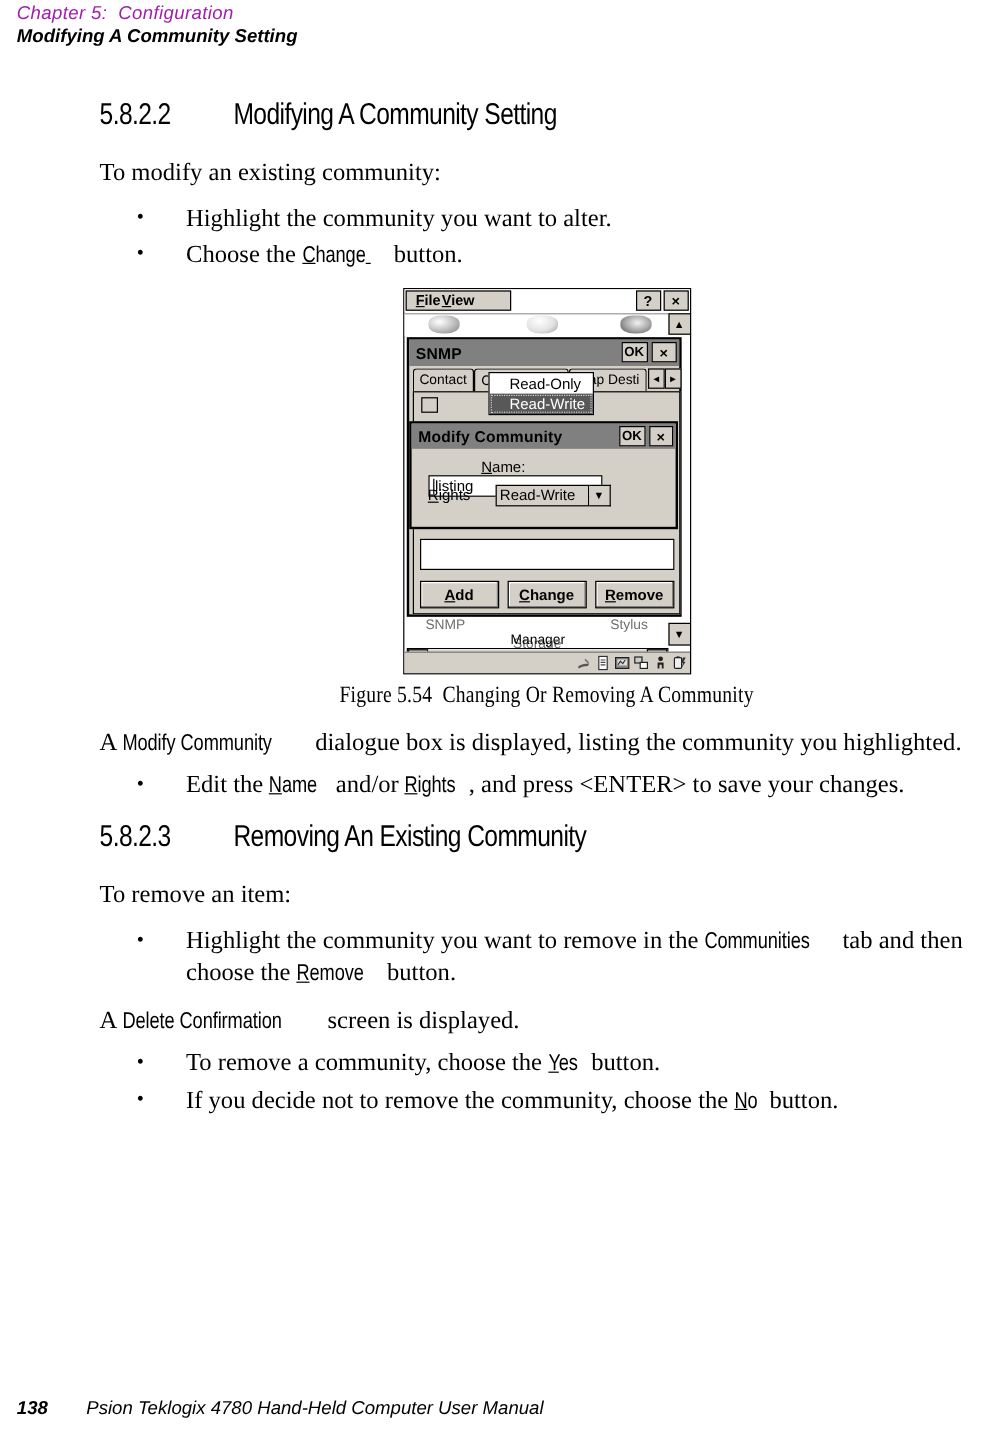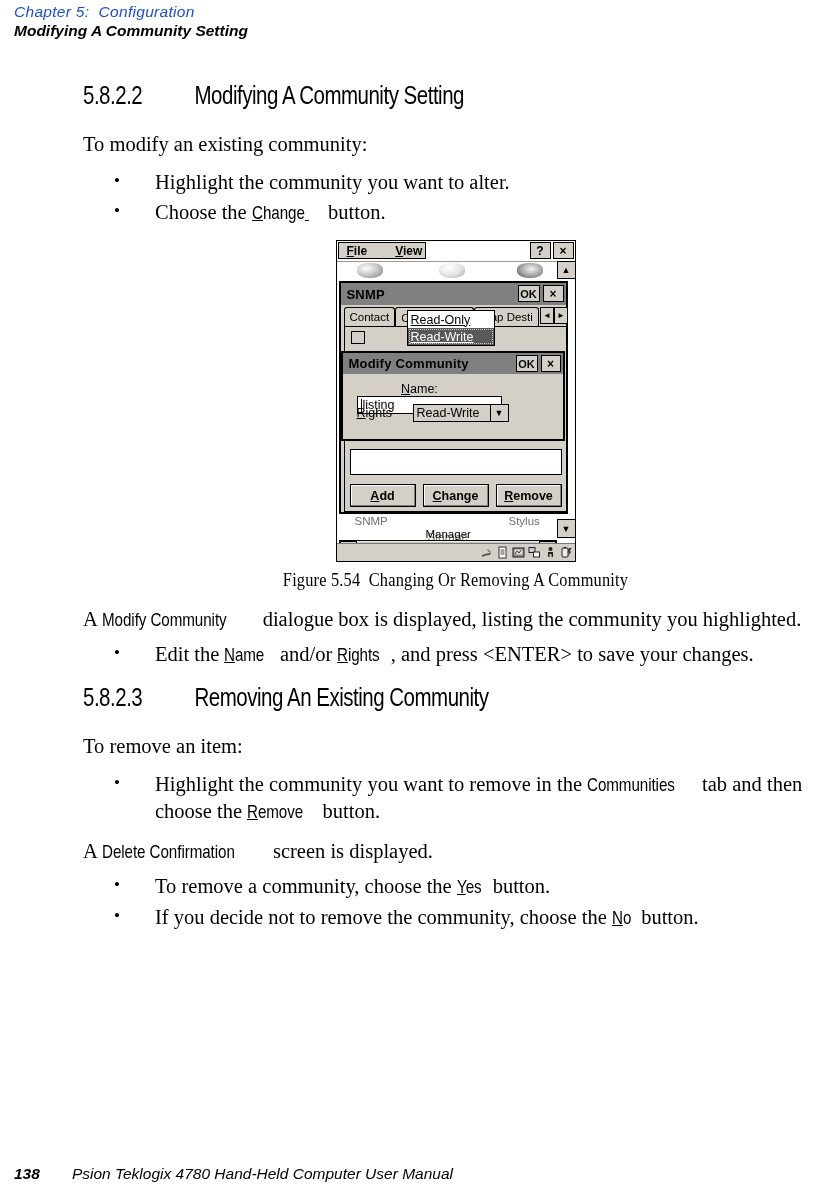--- a/index.html
+++ b/index.html
@@ -22,21 +22,21 @@
     left: 14px;
     top: 2px;
     width: 700px;
   }
   .hdr-chapter {
     font-family: "Liberation Sans", sans-serif;
     font-style: italic;
     font-size: 15.5px;
     letter-spacing: 0.3px;
     line-height: 19px;
-    color: #1d4ed8;
+    color: #a21caf;
     white-space: pre;
   }
   .hdr-title {
     font-family: "Liberation Sans", sans-serif;
     font-style: italic;
     font-weight: bold;
     font-size: 15.5px;
     line-height: 20px;
     color: #000;
     white-space: pre;
@@ -144,21 +144,21 @@
     position: absolute; left: 0; top: 0;
     width: 240px; height: 19px;
     background: #ffffff;
   }
   .dv-menubox {
     position: absolute; left: 1px; top: 1px;
     width: 88px; height: 17px;
     border: 1px solid #000;
     background: #d4d0c8;
     box-sizing: border-box;
-    display: flex; align-items: center; gap: 28px;
+    display: flex; align-items: flex-start; gap: 1px;
     padding-left: 8px;
     font-weight: bold;
     font-size: 12px;
   }
   .dv-menubox span u { text-decoration: underline; }
   .dv-qmark, .dv-close-top {
     position: absolute; top: 1px;
     width: 21px; height: 17px;
     border: 1px solid #000;
     background: #d4d0c8;
@@ -371,22 +371,21 @@
     width: 88px;
     background: #ffffff;
     border: 1px solid #000;
     box-sizing: border-box;
     z-index: 8;
   }
   .dv-dd-item {
     height: 17px;
     font-size: 12.5px;
     display: flex; align-items: center;
-    padding-left: 3px;
-    text-decoration: underline;
+    padding-left: 17px;
   }
   .dv-dd-item.sel {
     background: #585858;
     color: #ffffff;
     outline: 1px dotted #cccccc;
     outline-offset: -2px;
   }
 
   
   .dv-labels {

